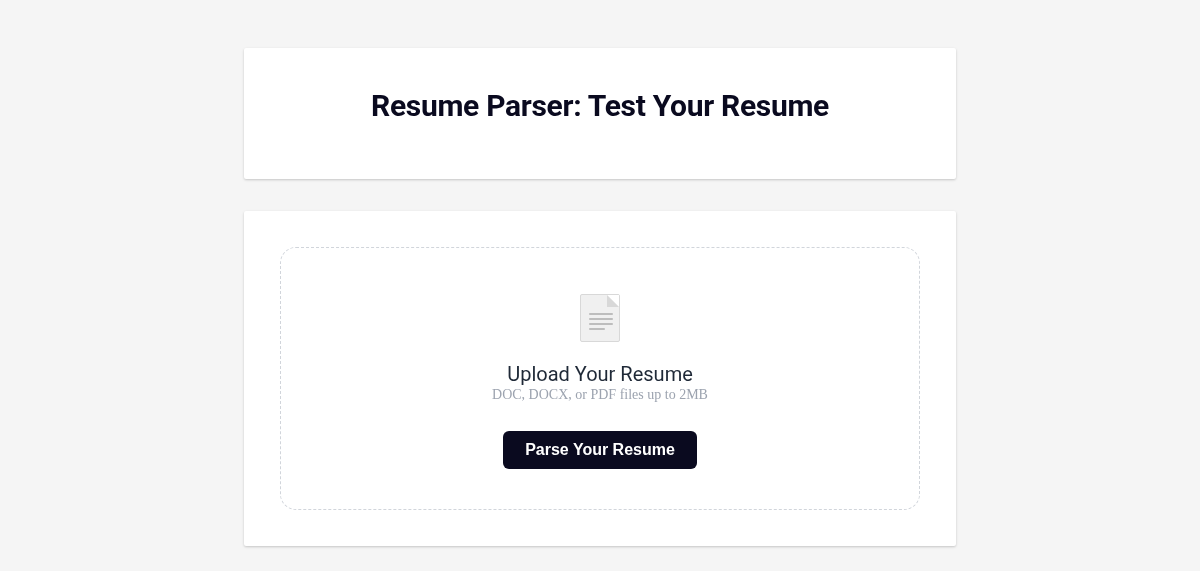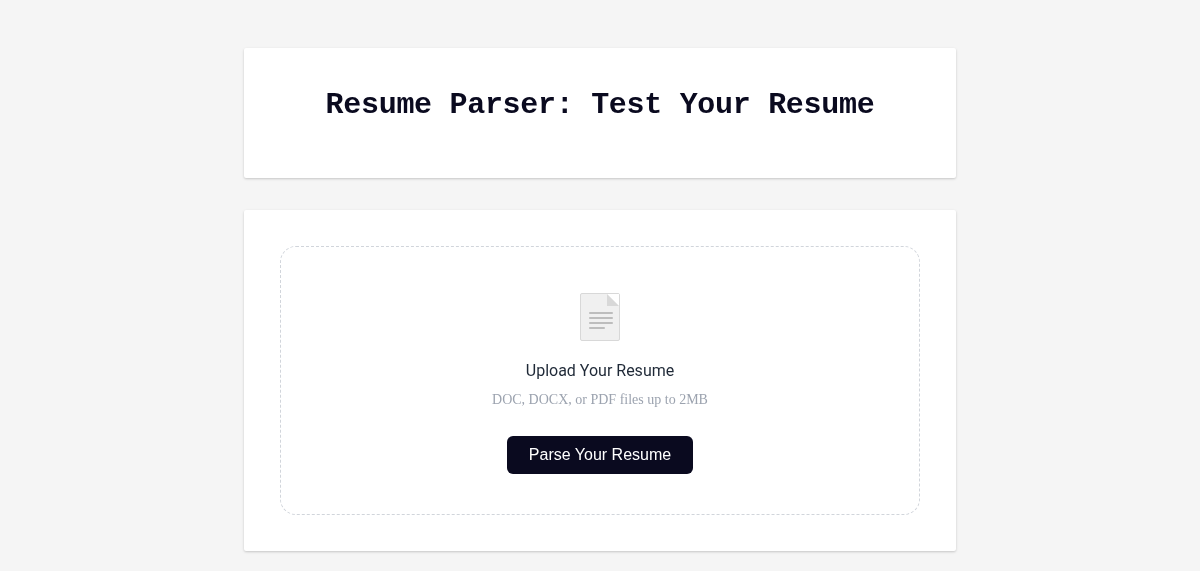--- a/index.html
+++ b/index.html
@@ -21,21 +21,20 @@
       margin: 0 auto;
       padding-top: 48px;
     }
 
     .header-card {
       background-color: #ffffff;
       border-radius: 2px;
       box-shadow: 0 1px 3px rgba(0, 0, 0, 0.12), 0 1px 2px rgba(0, 0, 0, 0.08);
       padding: 40px 24px 56px 24px;
       text-align: center;
-      font-family: Liberation Mono, monospace;
     }
 
     .header-title {
       font-size: 30px;
       font-weight: 700;
       color: #0a0a1f;
       letter-spacing: -0.3px;
     }
 
     .upload-card {
@@ -101,40 +100,40 @@
       background-color: #bdbdbd;
       border-radius: 1px;
     }
 
     .doc-line-1 { top: 18px; width: 24px; }
     .doc-line-2 { top: 23px; width: 24px; }
     .doc-line-3 { top: 28px; width: 24px; }
     .doc-line-4 { top: 33px; width: 16px; }
 
     .upload-title {
-      font-size: 16px;
+      font-size: 20px;
       color: #1f2937;
       font-weight: 400;
-      margin-bottom: 12px;
+      margin-bottom: 1px;
     }
 
     .upload-subtitle {
       font-size: 14px;
       color: #9ca3af;
       font-weight: 400;
       margin-bottom: 28px;
       font-family: Liberation Serif, serif;
     }
 
     .parse-button {
       display: inline-block;
       background-color: #0a0a1f;
       color: #ffffff;
       font-size: 16px;
-      font-weight: 400;
+      font-weight: 700;
       padding: 10px 22px;
       border: none;
       border-radius: 6px;
       cursor: pointer;
     }
   </style>
 </head>
 <body>
 
 <div class="container">

